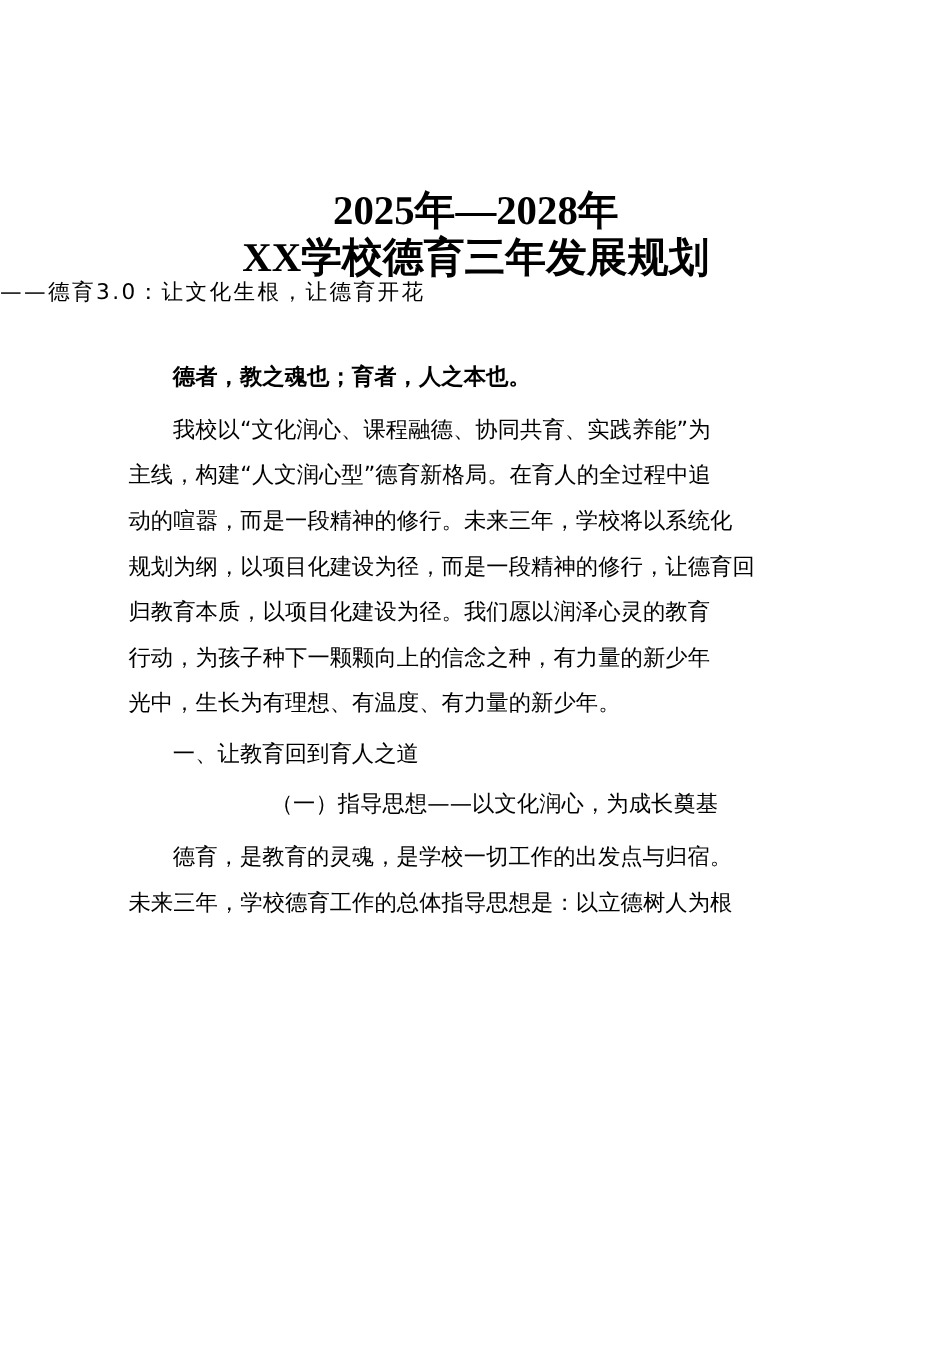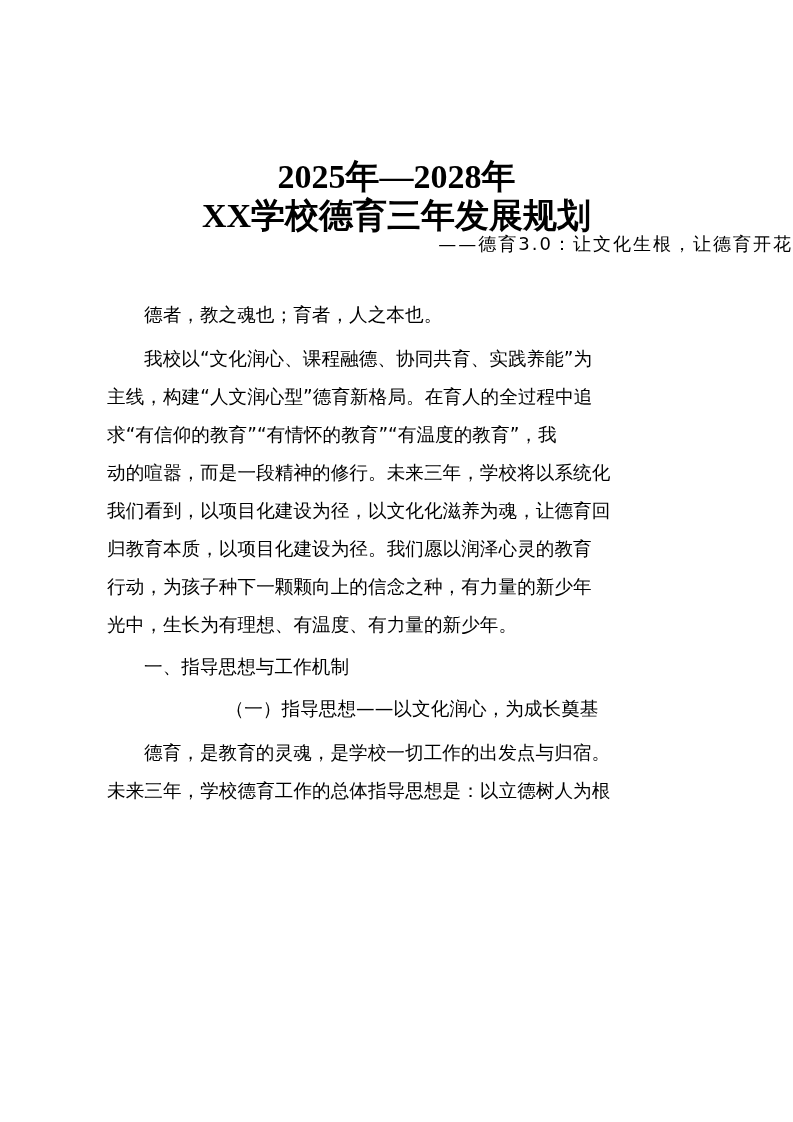--- a/index.html
+++ b/index.html
@@ -33,21 +33,21 @@
       font-size: 34px;
       line-height: 40px;
       letter-spacing: 0px;
     }
     .title1 { top: 157px; }
     .title2 { top: 196px; }
     .subtitle {
       position: absolute;
       left: 0;
       width: 793px;
-      text-align: right;
+      text-align: left;
       top: 230px;
       font-size: 18px;
       line-height: 28px;
       letter-spacing: 2px;
       font-family: "DejaVu Sans", "Liberation Sans", sans-serif;
       font-weight: normal;
     }
     .body-text {
       position: absolute;
       left: 107px;
@@ -60,21 +60,21 @@
     .line {
       display: block;
       white-space: nowrap;
       height: 38px;
       letter-spacing: 0.05px;
     }
     .indent { padding-left: 37px; }
     .indent-small { padding-left: 48px; text-align: center; }
     b, .bold { font-weight: normal; }
     .motto {
-      font-weight: normal;
+      font-weight: bold;
       margin-bottom: 6px;
     }
     .heading {
       margin-top: 4px;
       margin-bottom: 4px;
     }
     .subheading {
       margin-bottom: 6px;
     }
   </style>
@@ -88,29 +88,28 @@
   <div class="subtitle">——德育3.0：让文化生根，让德育开花</div>
 
   <div class="body-text">
 
     <span class="line indent motto">德者，教之魂也；育者，人之本也。</span>
 
 
     <div>
       <span class="line indent"><span>我校以</span><b>“文化润心、课程融德、协同共育、实践养能”</b><span>为</span></span>
       <span class="line">主线，构建“人文润心型”德育新格局。在育人的全过程中追</span>
-      <span class="line"><span>求</span><b>“有信仰的教育”“有情怀的教育”“有温度的教育”</b><span>，我</span></span>
       <span class="line"><span>动的喧嚣，而是一段精神的修行。未来三年，学校将</span><b>以系统化</b></span>
-      <span class="line"><b>我们看到，以项目化建设为径，以文化化滋养为魂</b><span>，让德育回</span></span>
+      <span class="line"><b>规划为纲，以项目化建设为径，而是一段精神的修行</b><span>，让德育回</span></span>
       <span class="line">归教育本质，以项目化建设为径。我们愿以润泽心灵的教育</span>
       <span class="line">行动，为孩子种下一颗颗向上的信念之种，有力量的新少年</span>
       <span class="line">光中，生长为有理想、有温度、有力量的新少年。</span>
     </div>
 
-    <span class="line indent heading">一、指导思想与工作机制</span>
+    <span class="line indent heading">一、让教育回到育人之道</span>
     <span class="line indent-small subheading" style="padding-left:30px;">（一）指导思想——以文化润心，为成长奠基</span>
 
     <div>
       <span class="line indent">德育，是教育的灵魂，是学校一切工作的出发点与归宿。</span>
       <span class="line">未来三年，学校德育工作的总体指导思想是：以立德树人为根</span>
     </div>
 
   </div>
 </div>
 

